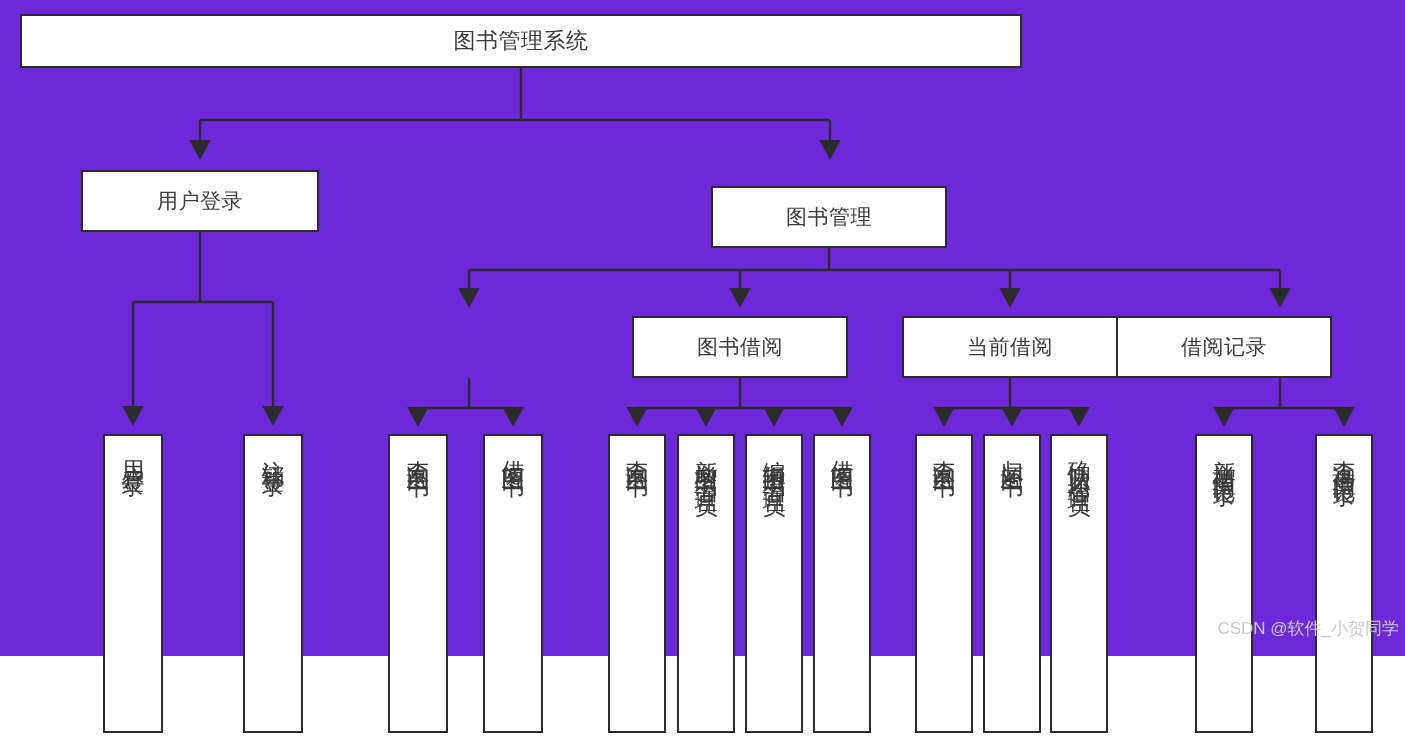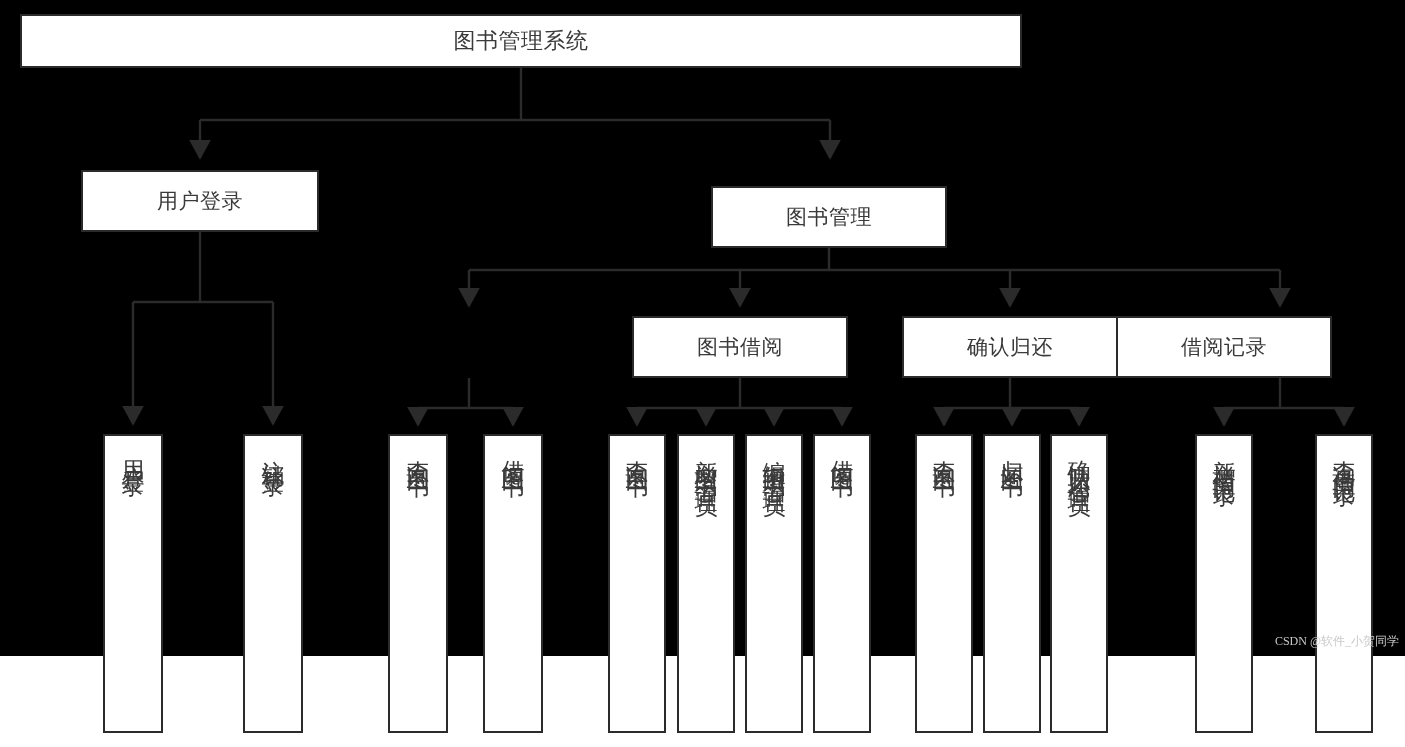--- a/index.html
+++ b/index.html
@@ -7,21 +7,21 @@
     width: 1405px;
     height: 747px;
     background: #ffffff;
     font-family: "DejaVu Sans", "Liberation Sans", sans-serif;
     overflow: hidden;
   }
   #diagram {
     position: relative;
     width: 1405px;
     height: 656px;
-    background: #000000;
+    background: #6d28d9;
   }
   #edges {
     position: absolute;
     left: 0; top: 0;
     width: 1405px;
     height: 747px;
     pointer-events: none;
   }
   .node {
     position: absolute;
@@ -57,25 +57,25 @@
     text-orientation: upright;
     font-size: 23px;
     letter-spacing: 5px;
     line-height: 1;
     white-space: nowrap;
     transform: none;
   }
   #watermark {
     position: absolute;
     right: 6px;
-    bottom: 6px;
-    font-size: 12px;
+    bottom: 16px;
+    font-size: 17px;
     color: #c9c9c9;
     white-space: nowrap;
-    font-family: Liberation Serif, serif;
+    font-family: Liberation Sans, sans-serif;
   }
 </style>
 </head>
 <body>
 
 <div id="diagram">
 
   <svg id="edges" viewBox="0 0 1405 747" width="1405" height="747" xmlns="http://www.w3.org/2000/svg">
     <defs>
       <marker id="arrow" viewBox="0 0 12 12" refX="10" refY="6" markerWidth="9" markerHeight="9" orient="auto-start-reverse">
@@ -134,21 +134,21 @@
     <span class="label">用户登录</span>
   </div>
   <div class="node h" style="left:711px; top:170px; width:236px; height:62px;margin-top:16px;">
     <span class="label">图书管理</span>
   </div>
 
   <div class="node h" style="left:632px; top:316px; width:216px; height:62px;align-items:center;">
     <span class="label">图书借阅</span>
   </div>
   <div class="node h" style="left:902px; top:316px; width:216px; height:62px;">
-    <span class="label">确认归还</span>
+    <span class="label">当前借阅</span>
   </div>
   <div class="node h" style="left:1116px; top:316px; width:216px; height:62px;">
     <span class="label">借阅记录</span>
   </div>
 
   <div class="node v" style="left:103px; top:434px; width:60px; height:299px;">
     <span class="label">用户登录</span>
   </div>
   <div class="node v" style="left:243px; top:434px; width:60px; height:299px;">
     <span class="label">注销登录</span>

